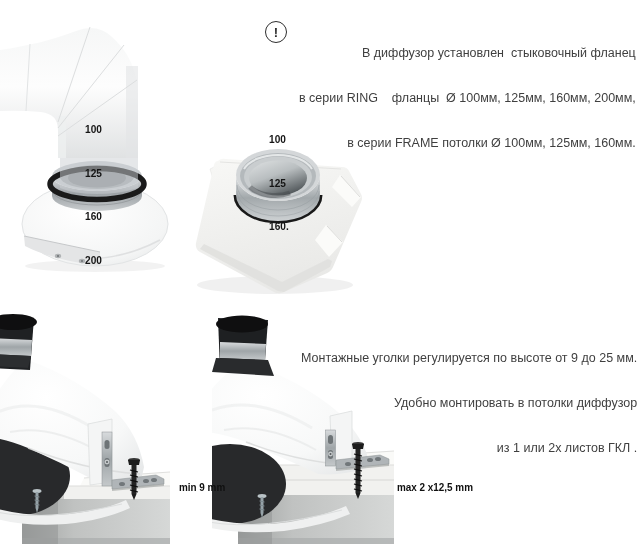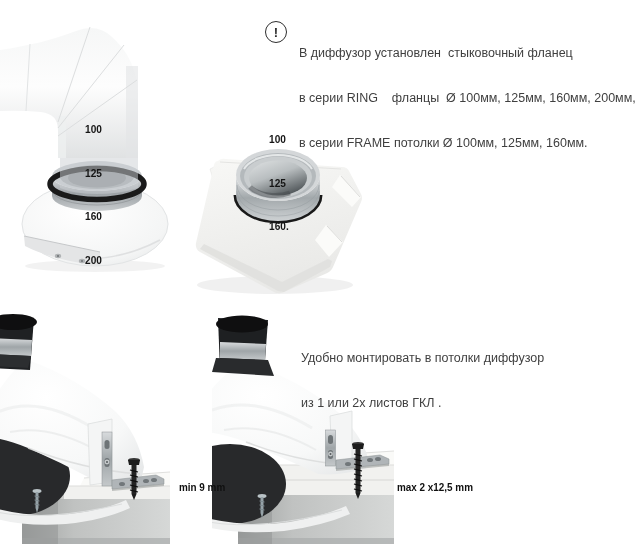--- a/index.html
+++ b/index.html
@@ -1,19 +1,19 @@
 <!DOCTYPE html>
 <html><head>
 <meta charset="utf-8">
 <style>
   html,body{margin:0;padding:0;background:#fff;}
   .page{position:relative;width:643px;height:555px;background:#ffffff;overflow:hidden;
         font-family:"Liberation Sans",sans-serif;}
   .abs{position:absolute;}
-  .note{position:absolute;color:#3f3f3f;font-size:12.5px;line-height:15px;white-space:pre;}
+  .note{position:absolute;color:#3f3f3f;font-size:12.5px;line-height:15px;white-space:pre;text-align:right;}
   .note div{height:15px;}
   .warn-badge{position:absolute;left:265px;top:21px;width:20px;height:20px;border:1.7px solid #2e2e2e;
         border-radius:50%;display:flex;align-items:center;justify-content:center;
         font-weight:700;font-size:13px;color:#2e2e2e;}
   .sizes{position:absolute;font-weight:700;font-size:11.5px;line-height:14.5px;color:#151515;
         transform:scaleX(.88);transform-origin:left top;white-space:pre;}
   .dim-label{position:absolute;font-weight:700;font-size:11px;color:#101010;
         transform:scaleX(.9);transform-origin:left top;white-space:nowrap;}
   svg{display:block;}
 </style>
@@ -257,20 +257,21 @@
     <g>
       <ellipse cx="146" cy="132" rx="6" ry="2" fill="#343434"></ellipse>
       <path d="M140,132 L152,132 L151,137 L141,137 Z" fill="#1c1c1c"></path>
       <rect x="143.5" y="137" width="5" height="44" fill="#232323"></rect>
       <path d="M142,142 L150,144 M142,147 L150,149 M142,152 L150,154 M142,157 L150,159 M142,162 L150,164 M142,167 L150,169 M142,172 L150,174 M142,177 L150,179" stroke="#0d0d0d" stroke-width="1.2"></path>
       <path d="M143.5,181 L148.5,181 L146,187 Z" fill="#1c1c1c"></path>
     </g>
   </svg>
 
   <div class="note" style="left:301px;top:321px">
+    <div>Монтажные уголки регулируется по высоте от 9 до 25 мм.</div>
     <div>Удобно монтировать в потолки диффузор</div>
     <div>из 1 или 2х листов ГКЛ .</div>
   </div>
 
   <div class="dim-label" style="left:179px;top:481px">min 9 mm</div>
   <div class="dim-label" style="left:397px;top:481px">max 2 x12,5 mm</div>
 
 </div>
 
 </body></html>

